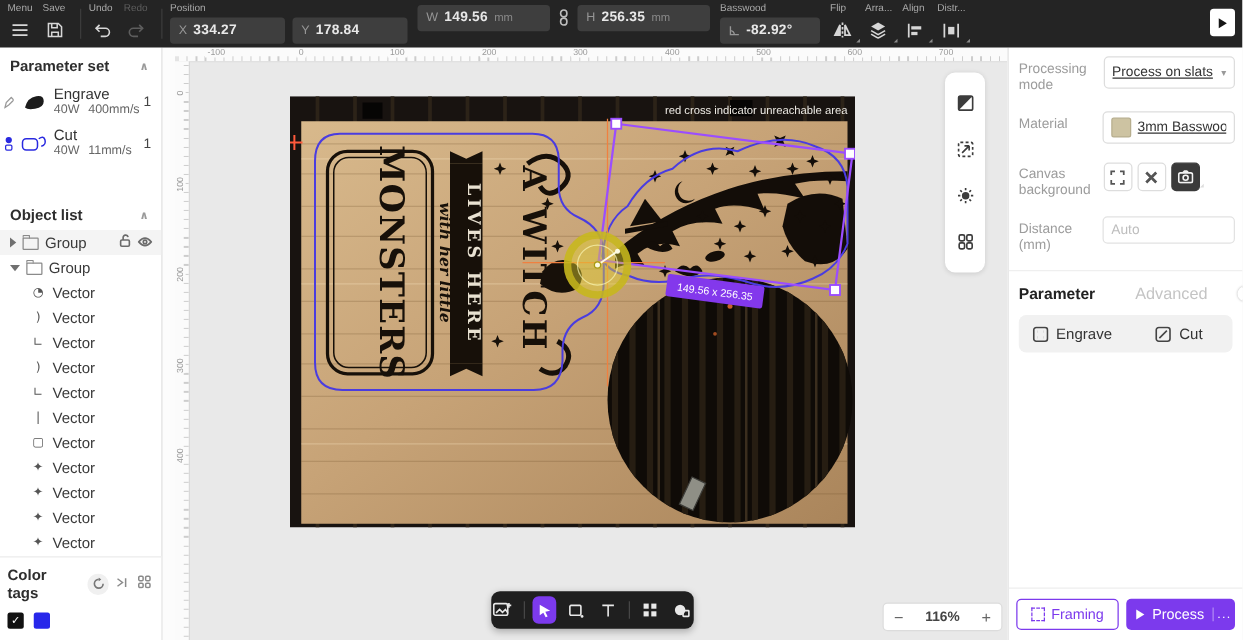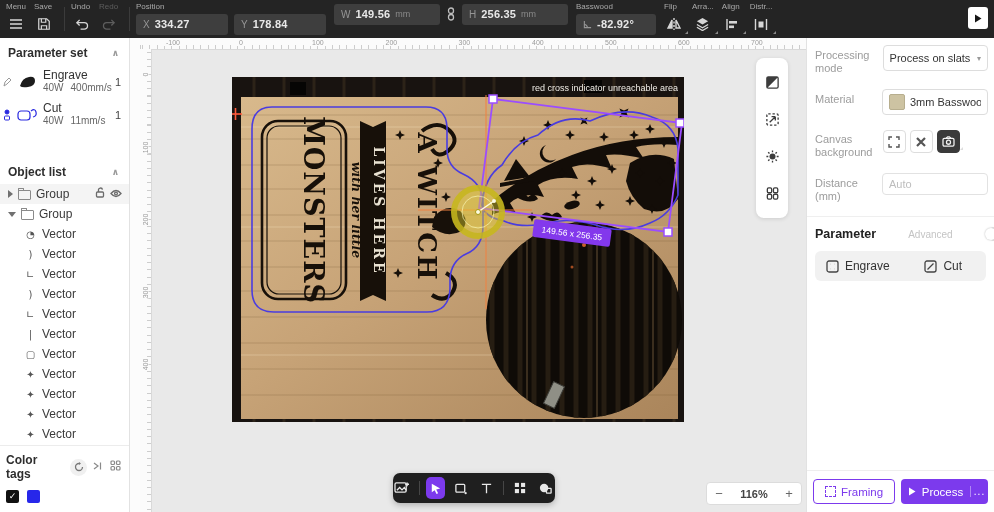--- a/index.html
+++ b/index.html
@@ -86,35 +86,35 @@
   .zoom-btn{width:24px;text-align:center;color:#666;font-size:13px;}
   .zoom-val{flex:1;text-align:center;font-weight:bold;font-size:11px;}
   
   .right-panel{position:absolute;left:806px;top:38px;width:188px;bottom:0;background:#fff;
                border-left:1px solid #e2e2e2;box-sizing:border-box;z-index:20;}
   .rp-row{display:flex;align-items:flex-start;padding:7px 6px 7px 8px;}
   .rp-label{width:68px;font-size:11px;color:#9c9c9c;line-height:13px;padding-top:4px;}
   .rp-ctl{width:106px;box-sizing:border-box;}
   .rp-select{border:1px solid #ddd;border-radius:4px;height:24px;display:flex;align-items:center;
              padding:0 6px;font-size:11px;color:#333;gap:5px;background:#fff;}
-  .rp-select .grow{flex:1;white-space:nowrap;overflow:hidden;}
+  .rp-select .grow{flex:1;white-space:nowrap;overflow:hidden;text-decoration:underline;}
   .mat-swatch{width:14px;height:14px;border:1px solid #b7ae8e;border-radius:2px;flex:none;}
   .rp-input{border:1px solid #e2e2e2;border-radius:4px;height:22px;width:106px;box-sizing:border-box;
             font-size:11px;color:#333;padding:0 22px 0 6px;font-family:inherit;outline:none;}
   .rp-input::placeholder{color:#bdbdbd;}
   .cb-btns{display:flex;gap:4px;padding-top:1px;}
   .cb-btn{width:21px;height:21px;border:1px solid #ddd;border-radius:4px;background:#fff;
           display:flex;align-items:center;justify-content:center;position:relative;}
   .cb-btn svg{stroke:#555;fill:none;stroke-width:1.4;}
   .cb-btn.dark{background:#3a3a3a;border-color:#3a3a3a;}
   .cb-btn.dark svg{stroke:#f2f2f2;}
   .rp-div{border-top:1px solid #efefef;margin:6px 0 2px;}
   .rp-param-head{display:flex;align-items:center;padding:8px 0 6px 8px;gap:32px;}
   .rp-param-title{font-size:12.5px;font-weight:bold;color:#222;flex:1;}
-  .adv{font-size:10px;color:#c4c4c4;margin-right:5px;}
+  .adv{font-size:13px;color:#c4c4c4;margin-right:5px;}
   .toggle{width:26px;height:14px;border-radius:7px;background:#e4e4e4;position:relative;margin-right:-4px;}
   .toggle .knob{position:absolute;right:1px;top:1px;width:12px;height:12px;border-radius:50%;background:#fff;box-shadow:0 0 2px rgba(0,0,0,.3);}
   .param-tabs{margin:4px 8px;background:#f1f1f1;border-radius:6px;display:flex;height:30px;}
   .ptab{flex:1;display:flex;align-items:center;justify-content:center;gap:6px;font-size:12px;color:#333;}
   .ptab svg{stroke:#444;fill:none;stroke-width:1.3;}
   .rp-actions{position:absolute;bottom:0;left:0;right:0;border-top:1px solid #eee;padding:8px 6px;display:flex;gap:6px;align-items:flex-start;}
   .framing-btn{width:82px;height:25px;border:1px solid #7c3aed;border-radius:4px;color:#7c3aed;background:#fff;
                display:flex;align-items:center;justify-content:center;gap:5px;font-size:11.5px;box-sizing:border-box;}
   .dash-sq{width:9px;height:9px;border:1px dashed #7c3aed;}
   .process-btn{flex:1;height:25px;background:#7c3aed;border-radius:4px;color:#fff;display:flex;align-items:center;box-sizing:border-box;}

